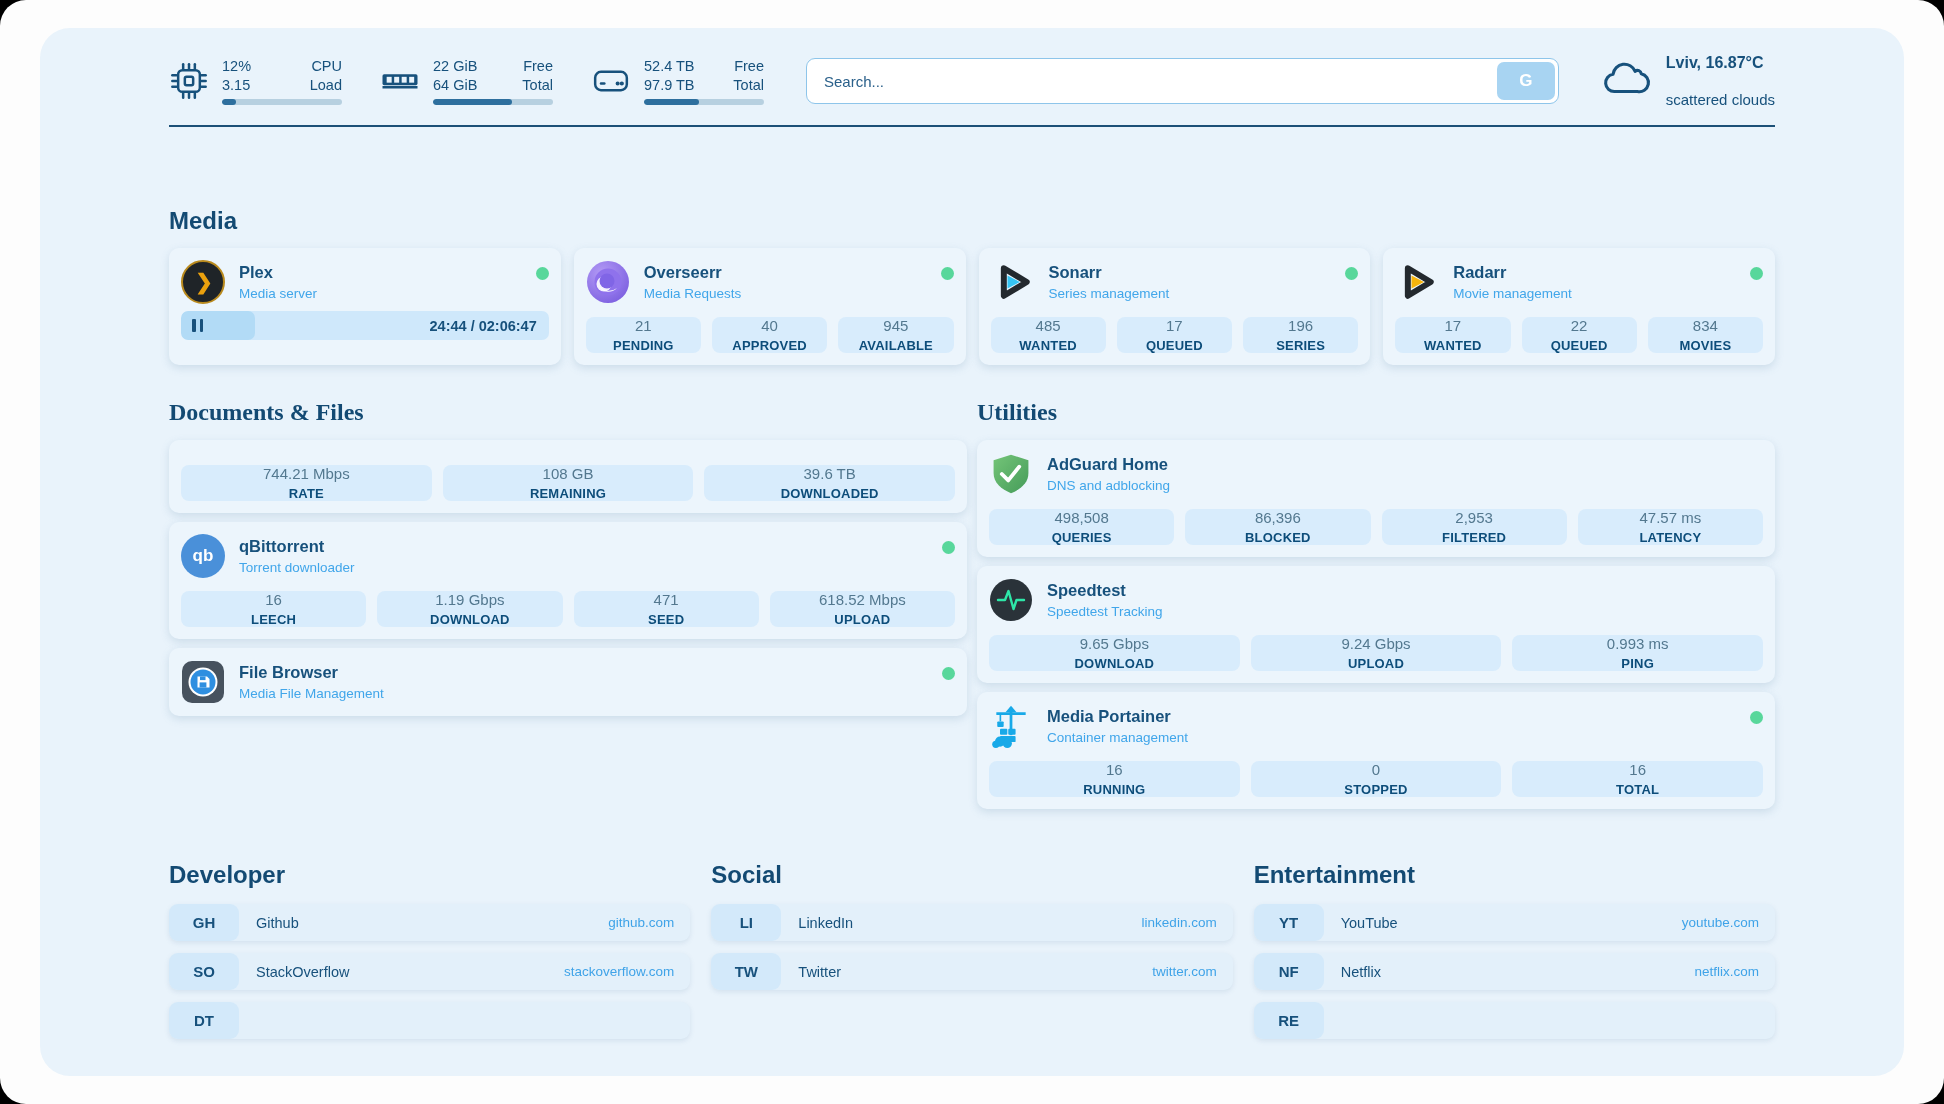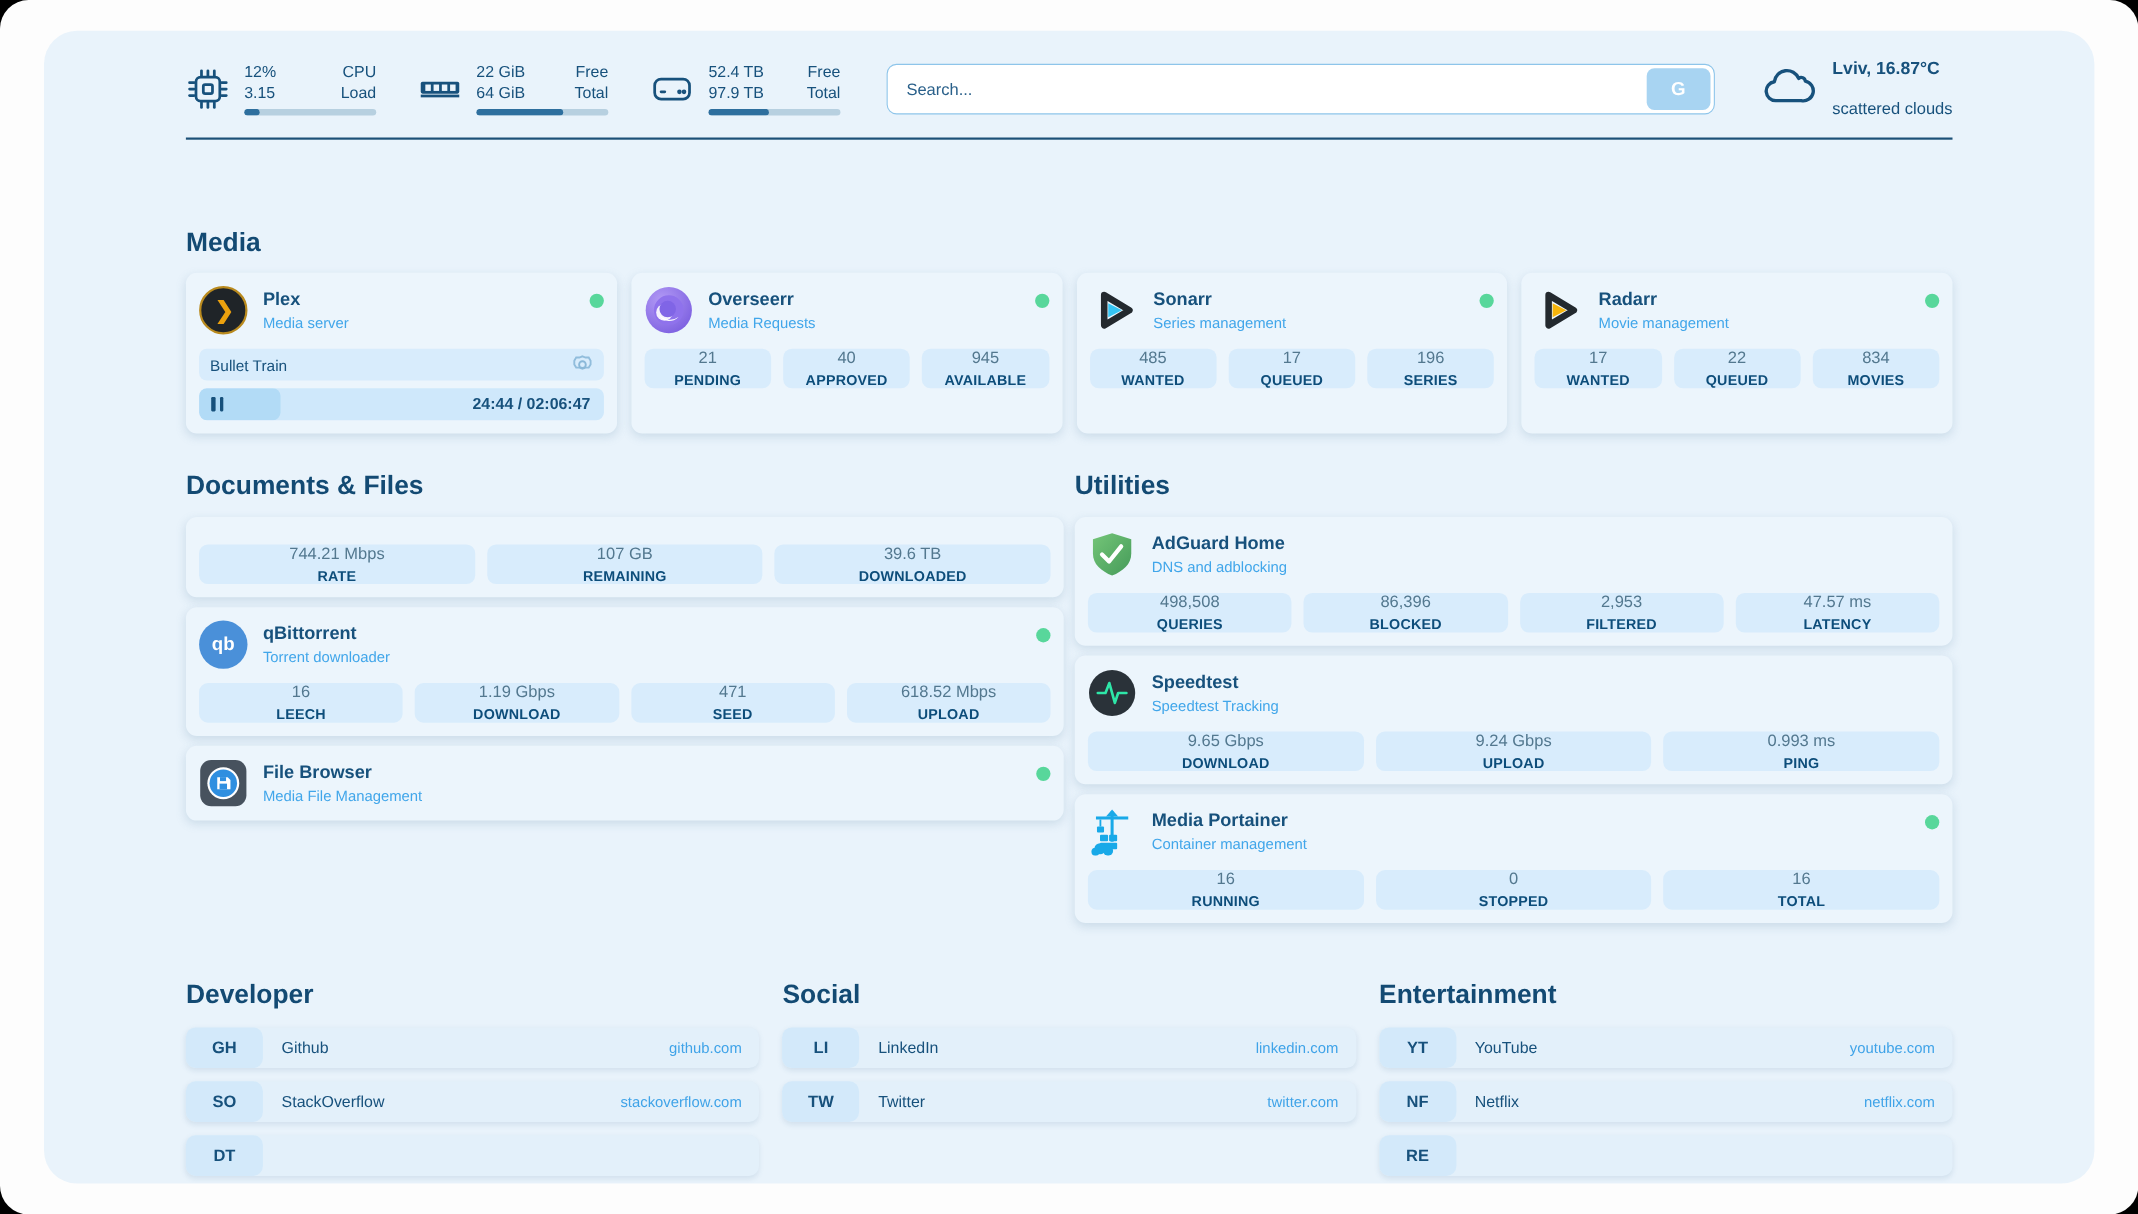--- a/index.html
+++ b/index.html
@@ -66,21 +66,21 @@
   .plex-gear { margin-left:auto; display:flex; cursor:pointer; }
   .plex-row2 { margin-top:7px; height:29px; background:#cfe8fb; border-radius:7px;
                position:relative; overflow:hidden; display:flex; align-items:center; }
   .plex-fill { position:absolute; left:0; top:0; bottom:0; background:#b2dbf6; border-radius:7px; }
   .pause { position:relative; margin-left:11px; display:flex; gap:4px; }
   .pause span { width:3.5px; height:13px; background:#17517c; border-radius:1px; display:block; }
   .plex-time { position:relative; margin-left:auto; margin-right:12px; font-size:14.5px; font-weight:700; }
 
   .two-col { display:grid; grid-template-columns:1fr 1fr; gap:10px; margin-top:34px; align-items:start; }
   .col-stack { display:flex; flex-direction:column; gap:9px; }
-  .col-stack .section-title { margin-bottom:5px; }
+  .col-stack .section-title { margin-bottom:5px;font-family:Liberation Serif, serif; }
 
   
   .links-grid { display:grid; grid-template-columns:repeat(3,1fr); gap:21px; margin-top:52px; padding-bottom:30px; }
   .link-list { display:flex; flex-direction:column; gap:12px; margin-top:15px; }
   .link-row { display:flex; align-items:center; height:37px; background:#e3f0fa;
               border-radius:9px; box-shadow:0 2px 5px rgba(99,139,174,0.16);
               text-decoration:none; color:inherit; cursor:pointer; }
   .badge { width:70px; align-self:stretch; background:#d3e9fa; border-radius:9px;
            display:flex; align-items:center; justify-content:center;
            font-weight:700; font-size:15px; color:#17517c; }
@@ -225,29 +225,20 @@
             <span class="circle-icon plex-circle">
                     <span class="plex-chevron">❯</span>
                   </span>
           </span>
           <div class="titles">
             <div class="title">Plex</div>
             <div class="subtitle">Media server</div>
           </div>
           <span class="dot"></span>
         </div>
-        <div class="plex-row1">
-          <span>Bullet Train</span>
-          <span class="plex-gear">
-            <svg width="19" height="19" viewBox="0 0 20 20" fill="none" stroke="#8ab8d8" stroke-width="1.8">
-              <path d="M10 2 l3 1.2 3-0 1.8 3 0 3.6 -1.8 3 -3 0 -3 1.2 -3 -1.2 -3 0 -1.8 -3 0 -3.6 1.8 -3 3 0 Z" opacity="0.9"></path>
-              <circle cx="10" cy="10" r="3.2"></circle>
-            </svg>
-          </span>
-        </div>
         <div class="plex-row2">
           <div class="plex-fill" style="width: 20%;"></div>
           <span class="pause">
                   <span></span>
                   <span></span>
                 </span>
           <span class="plex-time">24:44 / 02:06:47</span>
         </div>
       </div>
 
@@ -357,21 +348,21 @@
     <div class="col-stack">
       <div class="section-title">Documents &amp; Files</div>
 
       <div class="card">
         <div class="chips c3">
           <div class="chip">
             <div class="chip-num">744.21 Mbps</div>
                   <div class="chip-lbl">RATE</div>
           </div>
           <div class="chip">
-            <div class="chip-num">107 GB</div>
+            <div class="chip-num">108 GB</div>
                   <div class="chip-lbl">REMAINING</div>
           </div>
           <div class="chip">
             <div class="chip-num">39.6 TB</div>
                   <div class="chip-lbl">DOWNLOADED</div>
           </div>
         </div>
       </div>
 
       <div class="card">

